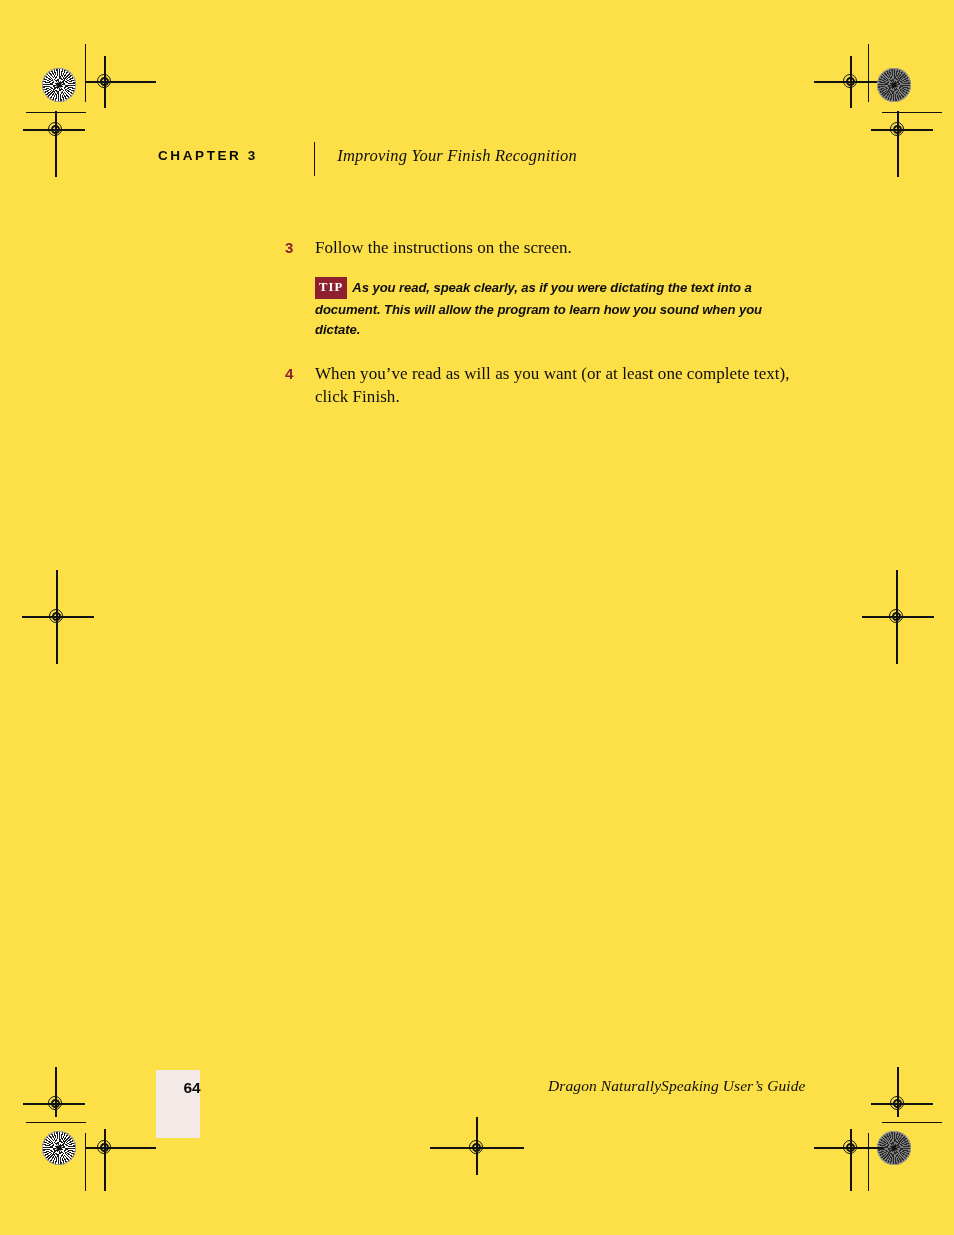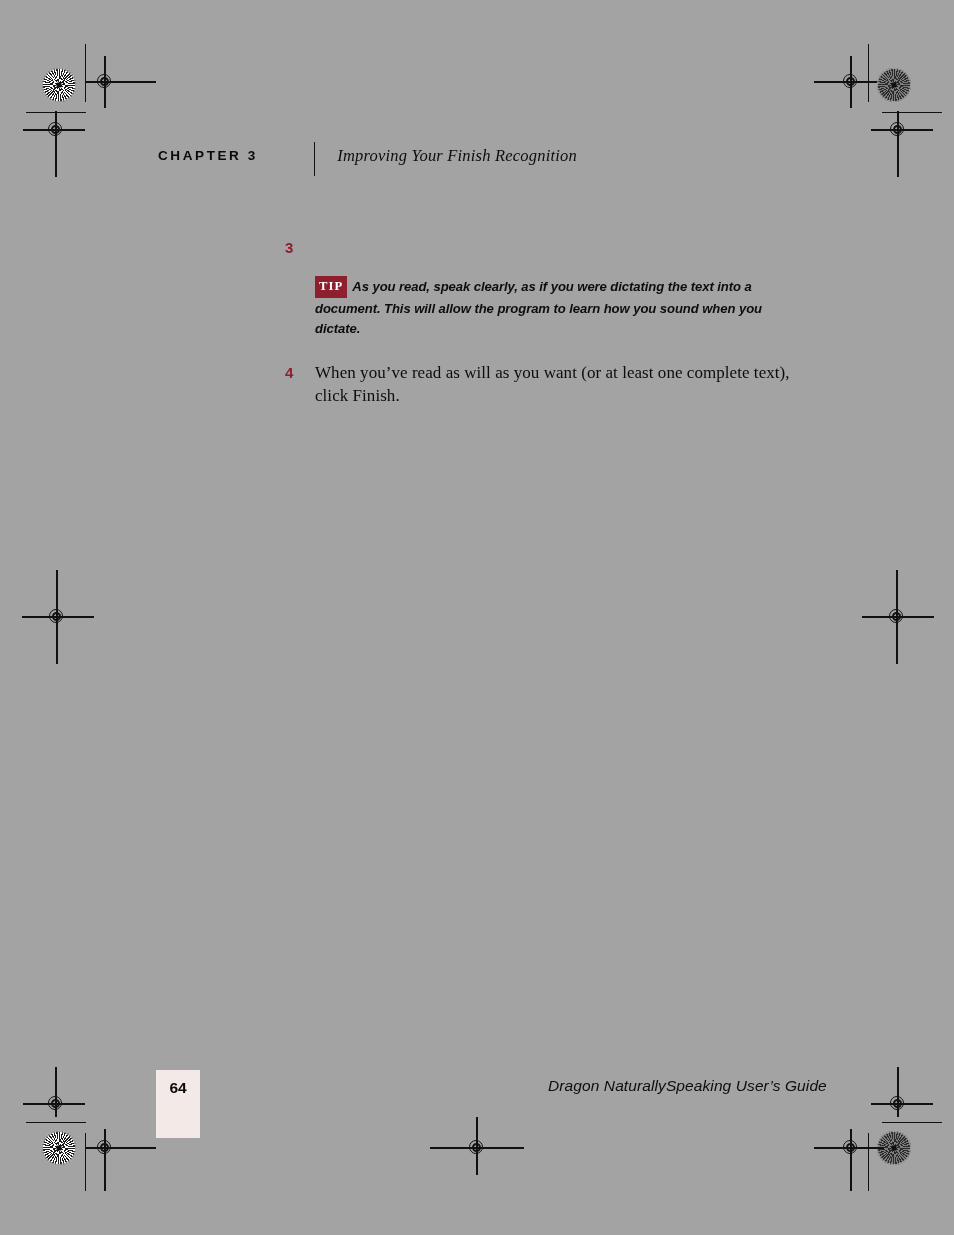--- a/index.html
+++ b/index.html
@@ -12,21 +12,21 @@
     height: 1235px;
     position: relative;
     overflow: hidden;
     font-family: "Liberation Serif", serif;
     -webkit-font-smoothing: antialiased;
   }
 
   .page {
     position: absolute;
     inset: 0;
-    background: #a3a3a3;
+    background: #fde047;
   }
 
   
   .regmark {
     position: absolute;
     width: 26px;
     height: 26px;
   }
   .regmark .ring {
     position: absolute;
@@ -197,34 +197,34 @@
   .page-number-box {
     position: absolute;
     left: 156px;
     top: 1070px;
     width: 44px;
     height: 68px;
     background: #f3e9e7;
   }
   .page-number {
     position: absolute;
-    left: 0;
+    left: 14px;
     top: 9px;
     width: 100%;
     text-align: center;
     font-family: "Liberation Sans", sans-serif;
     font-weight: bold;
     font-size: 15.5px;
     color: #0a0a0a;
   }
   .footer-text {
     position: absolute;
     left: 548px;
     top: 1077px;
-    font-family: Liberation Sans, sans-serif;
+    font-family: Liberation Serif, serif;
     font-style: italic;
     font-size: 15.5px;
     color: #0d0d0d;
     white-space: nowrap;
     letter-spacing: 0.1px;
   }
 </style>
 </head>
 <body>
 
@@ -278,20 +278,21 @@
   <div class="header">
     <div class="chapter-label">CHAPTER 3</div>
     <div class="header-rule"></div>
     <div class="chapter-title">Improving Your Finish Recognition</div>
   </div>
 
   <div class="content">
 
     <div class="step">
       <div class="step-num">3</div>
+      <div class="step-text">Follow the instructions on the screen.</div>
     </div>
 
     <div class="tip">
       <div class="tip-line"><span class="tip-badge">TIP</span><span>As you read, speak clearly, as if you were dictating the text into a document. This will allow the program to learn how you sound when you dictate.</span></div>
     </div>
 
     <div class="step step-4-wrap">
       <div class="step-num">4</div>
       <div class="step-text">When you’ve read as will as you want (or at least one complete text), click Finish.</div>
     </div>

